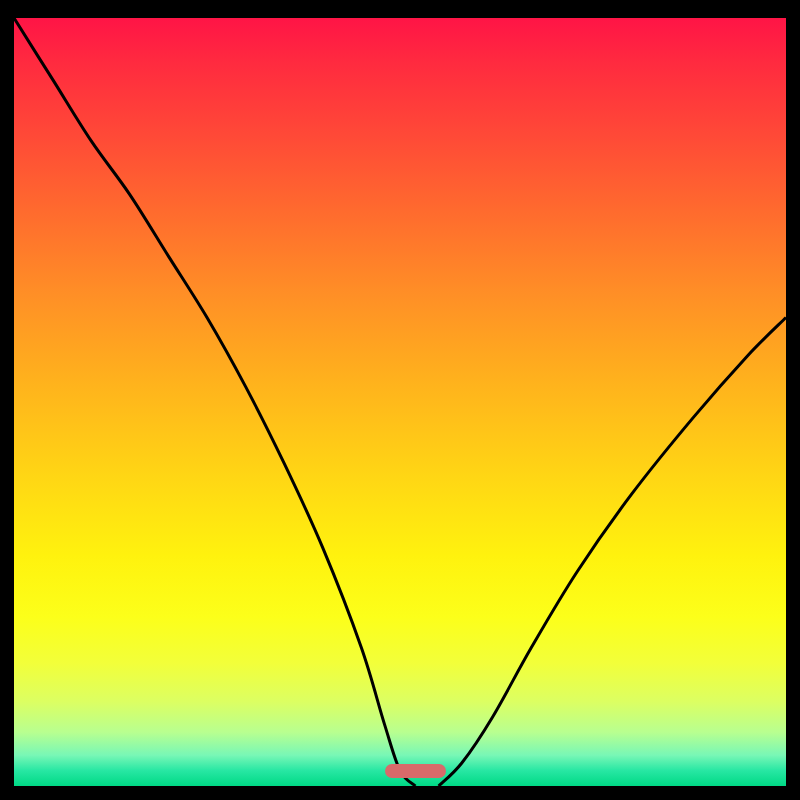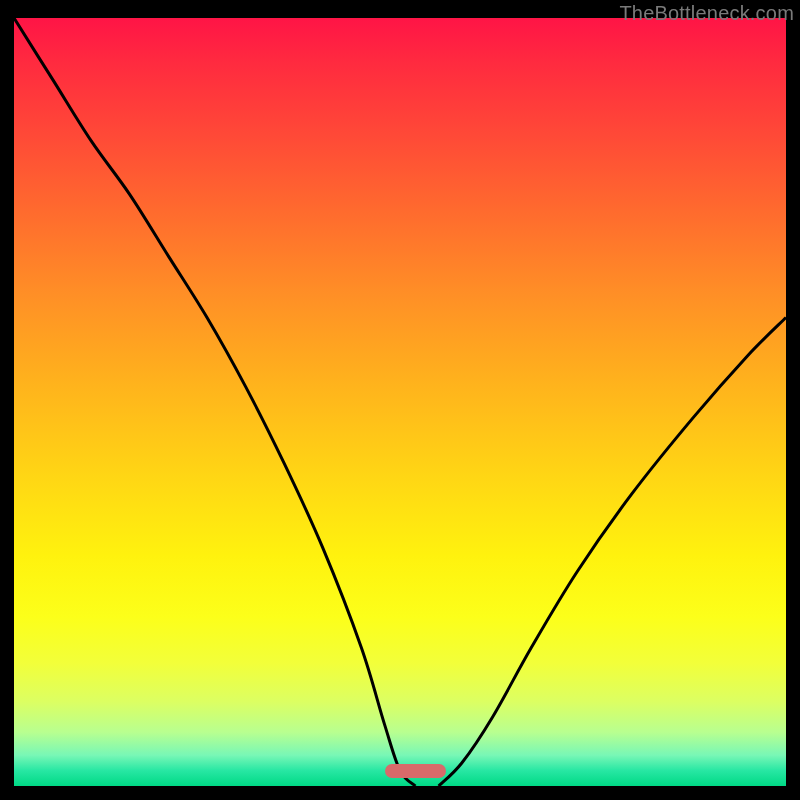--- a/index.html
+++ b/index.html
@@ -75,14 +75,13 @@
   <div class="plot">
 
     <svg class="curve" viewBox="0 0 772 768" preserveAspectRatio="none">
       <path id="left-path" fill="none" stroke="#000" stroke-width="3" d="M 0.0 0.0 C 6.4 10.2, 25.7 41.0, 38.6 61.4 C 51.5 81.9, 64.3 103.7, 77.2 122.9 C 90.1 142.1, 102.9 157.4, 115.8 176.6 C 128.7 195.8, 141.5 217.6, 154.4 238.1 C 167.3 258.6, 180.1 277.8, 193.0 299.5 C 205.9 321.3, 218.7 344.3, 231.6 368.6 C 244.5 393.0, 257.3 418.6, 270.2 445.4 C 283.1 472.3, 295.9 499.2, 308.8 529.9 C 321.7 560.6, 337.1 600.3, 347.4 629.8 C 357.7 659.2, 364.1 686.1, 370.6 706.6 C 377.0 727.0, 380.9 742.4, 386.0 752.6 C 391.1 762.9, 398.9 765.4, 401.4 768.0"></path>
       <path id="right-path" fill="none" stroke="#000" stroke-width="3" d="M 424.6 768.0 C 428.5 764.2, 438.8 756.5, 447.8 745.0 C 456.8 733.4, 467.1 718.1, 478.6 698.9 C 490.2 679.7, 503.1 654.1, 517.2 629.8 C 531.4 605.4, 546.8 578.6, 563.6 553.0 C 580.3 527.4, 598.3 501.8, 617.6 476.2 C 636.9 450.6, 660.1 422.4, 679.4 399.4 C 698.7 376.3, 718.0 354.6, 733.4 337.9 C 748.8 321.3, 765.6 305.9, 772.0 299.5"></path>
     </svg>
 
     <div class="marker" style="left: 370.56px; width: 61.76px; top: 745.64px;"></div>
   </div>
 
-  <div class="watermark">TheBottleneck.com</div>
 </div>
 
 </body></html>

